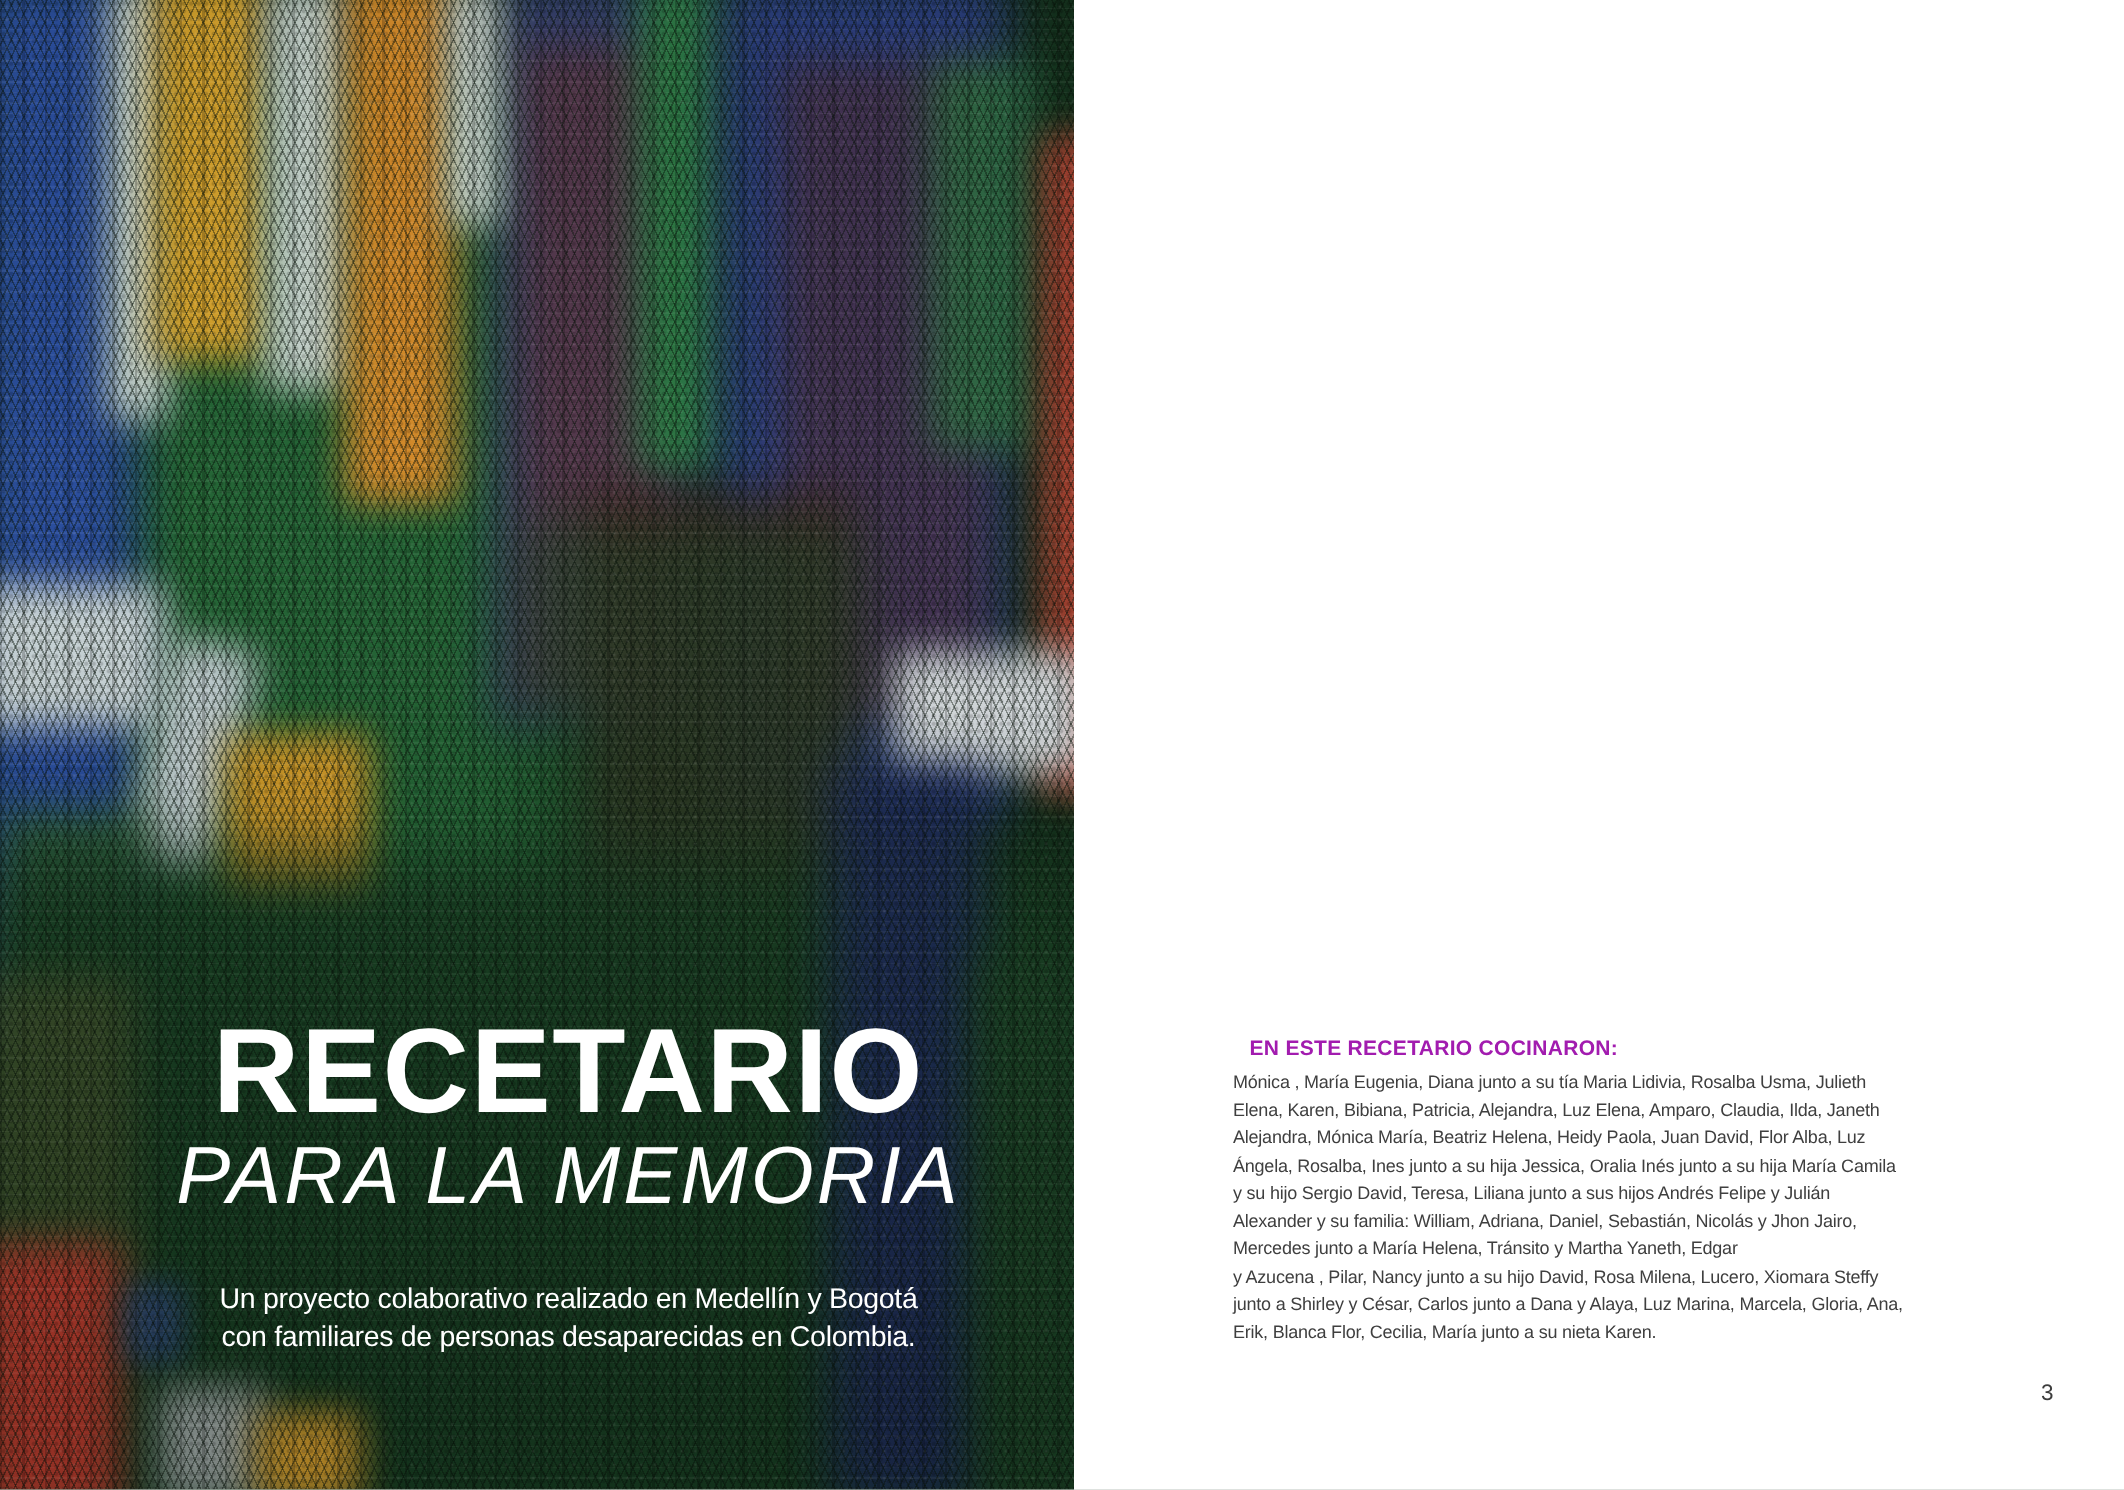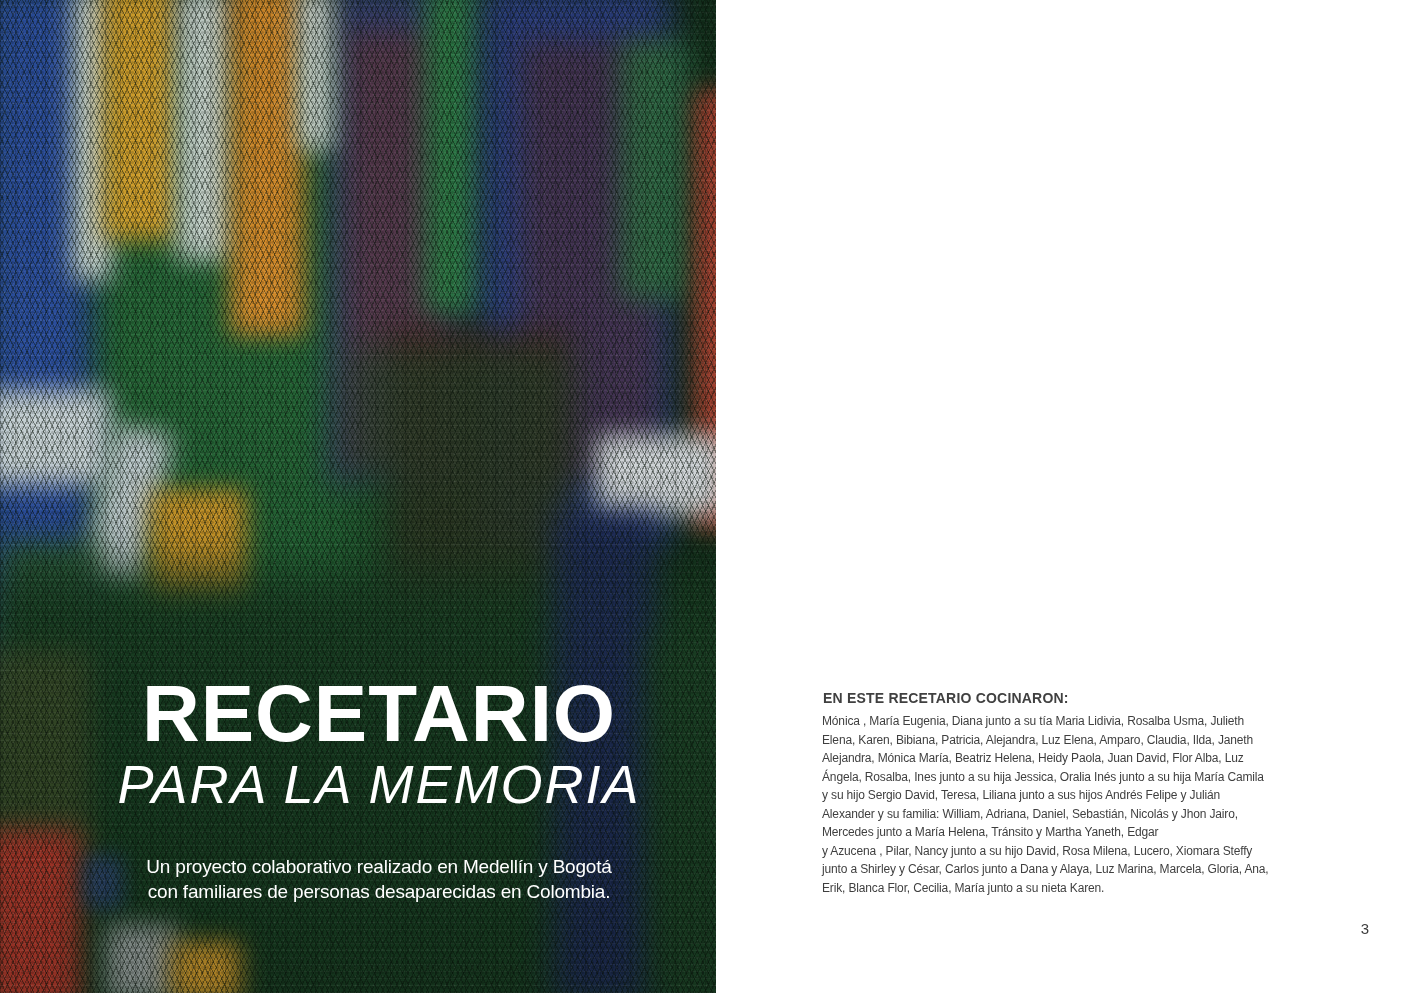--- a/index.html
+++ b/index.html
@@ -53,21 +53,21 @@
 
   
   .cover-text{position:absolute;left:0;right:0;top:672px;text-align:center;color:#ffffff;transform:translateX(21px);}
   .cover-title{margin:0;font-size:80px;line-height:84px;font-weight:800;letter-spacing:1px;}
   .cover-subtitle{margin:2px 0 0 0;font-size:54px;line-height:52px;font-weight:300;letter-spacing:2px;font-style:italic;}
   .cover-tagline{margin:44px 0 0 0;font-size:19px;line-height:25px;font-weight:400;letter-spacing:-0.2px;white-space:pre-line;}
 
   
   .right-page{position:absolute;left:716px;top:0;width:700px;height:993px;background:#ffffff;}
   .credits{position:absolute;left:106px;top:690px;width:580px;color:#3f3f3f;}
-  .credits-heading{margin:0 0 6px 1px;font-size:14px;font-weight:bold;letter-spacing:.2px;color:#404040;}
+  .credits-heading{margin:0 0 6px 11px;font-size:14px;font-weight:bold;letter-spacing:.2px;color:#a21caf;}
   .credits-body{margin:0;font-size:12px;line-height:18.5px;letter-spacing:-0.15px;white-space:pre-line;}
   .page-number{position:absolute;left:629px;top:920px;width:24px;text-align:right;font-size:15px;color:#3d3d3d;}
 </style>
 </head>
 <body>
 
 <div class="spread">
 
   <div class="photo">
     <div class="patch p-green-main"></div>

